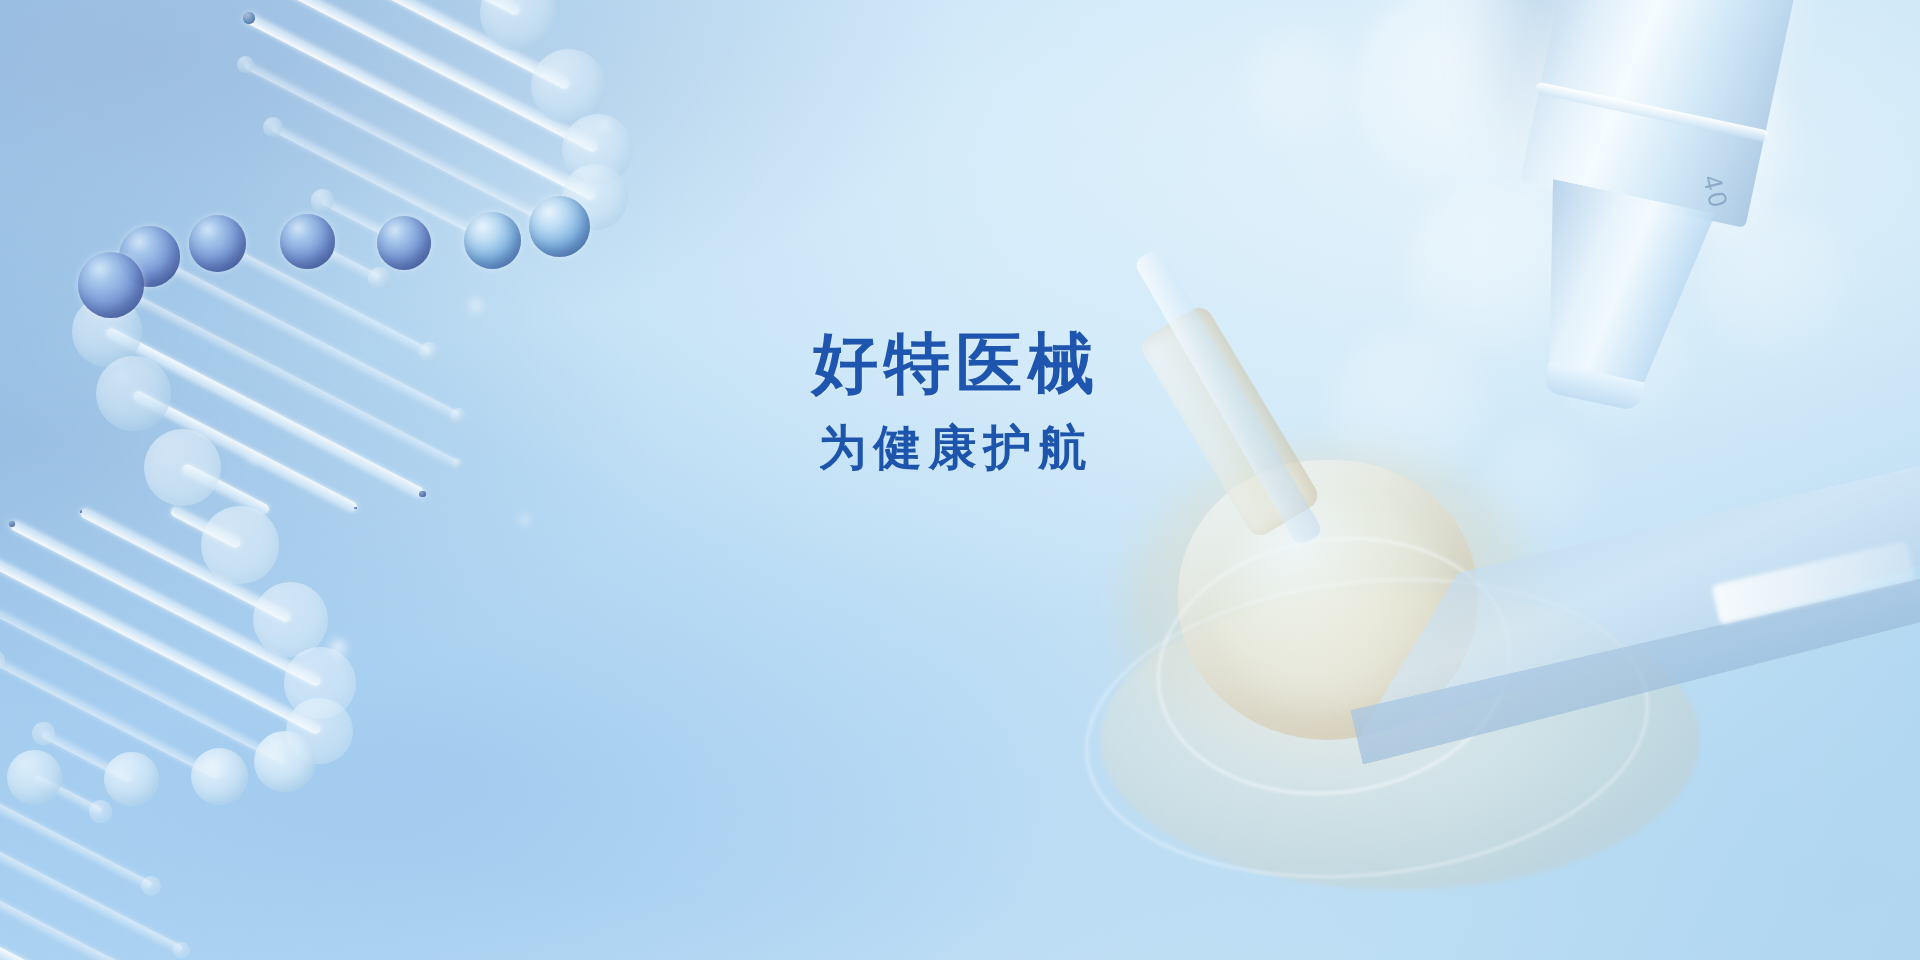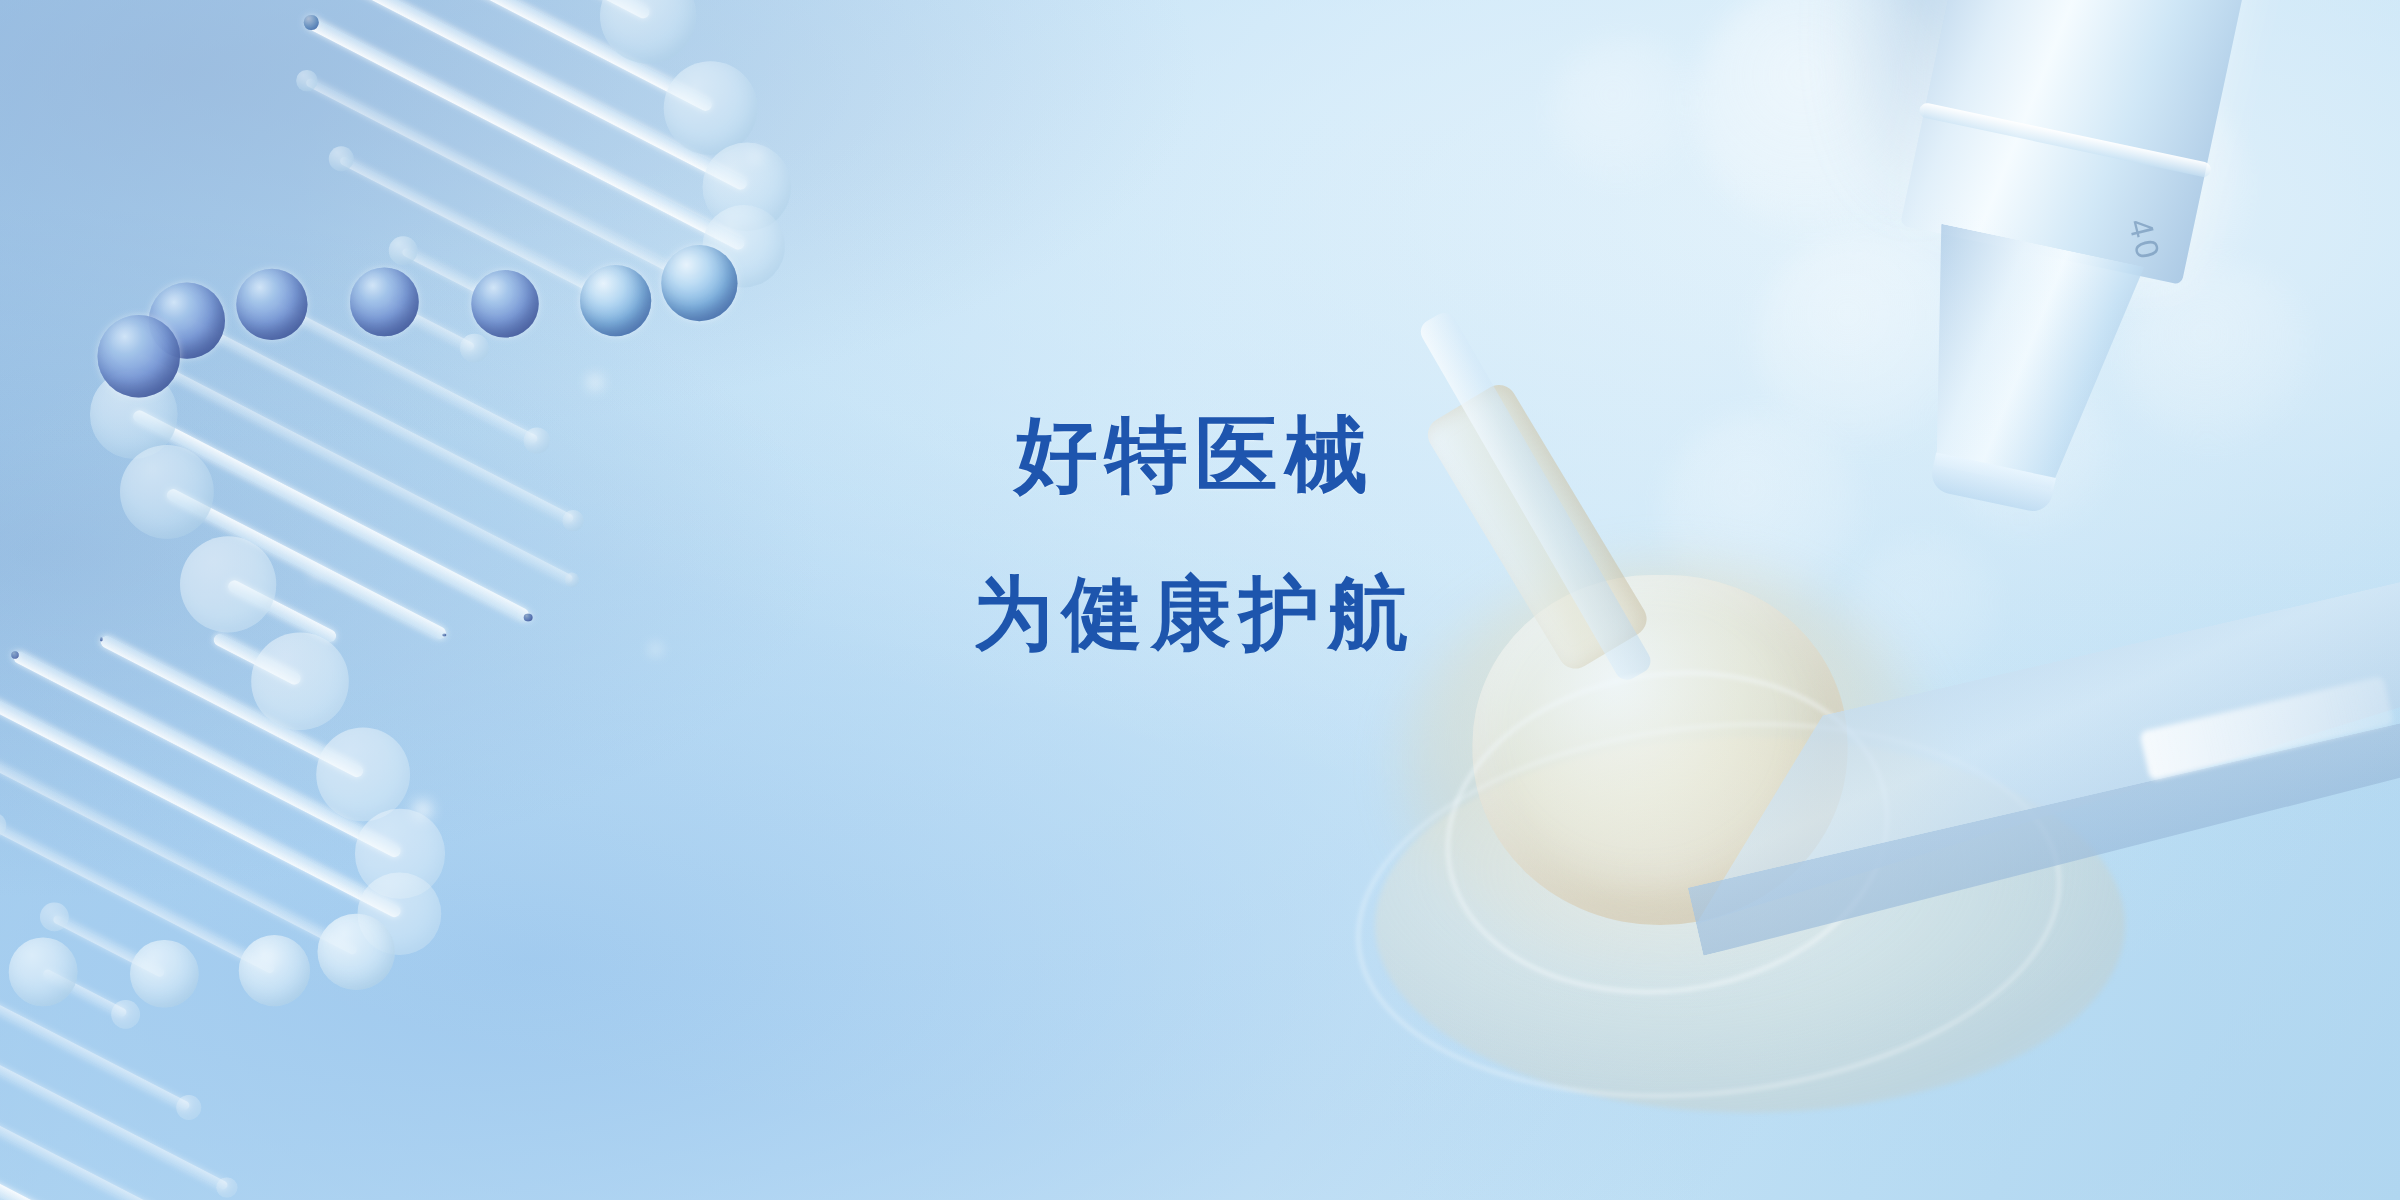--- a/index.html
+++ b/index.html
@@ -91,21 +91,21 @@
     background:linear-gradient(180deg,rgba(166,196,224,.78),rgba(146,180,214,.62));
     clip-path:polygon(0 0,100% 0,100% 74%,0 100%);}
   .plate-gloss{position:absolute;left:380px;top:110px;width:200px;height:40px;border-radius:6px;
     background:linear-gradient(90deg,rgba(255,255,255,.9),rgba(255,255,255,.25));filter:blur(2px);}
 
   
   #copy{position:absolute;left:0;top:330px;width:1912px;text-align:center;}
   #title{font-size:66px;font-weight:bold;line-height:1;letter-spacing:6px;
     color:#1e55ae;text-shadow:0 1px 2px rgba(255,255,255,.35);}
   #sub1{margin-top:52px;font-size:44px;font-weight:400;letter-spacing:7px;color:#2a5fb4;}
-  #sub2{margin-top:52px;font-size:64px;font-weight:bold;letter-spacing:7px;color:#1d55ad;}
+  #sub2{margin-top:20px;font-size:48px;font-weight:bold;letter-spacing:7px;color:#1d55ad;}
 
   .veil{background:radial-gradient(75% 60% at 50% 52%, rgba(205,232,248,.36) 0%, rgba(205,232,248,0) 72%);}
 </style>
 </head>
 <body>
 
 <div id="stage">
 
   <div class="layer bg-base"></div>
   <div class="layer bg-soft"></div>

